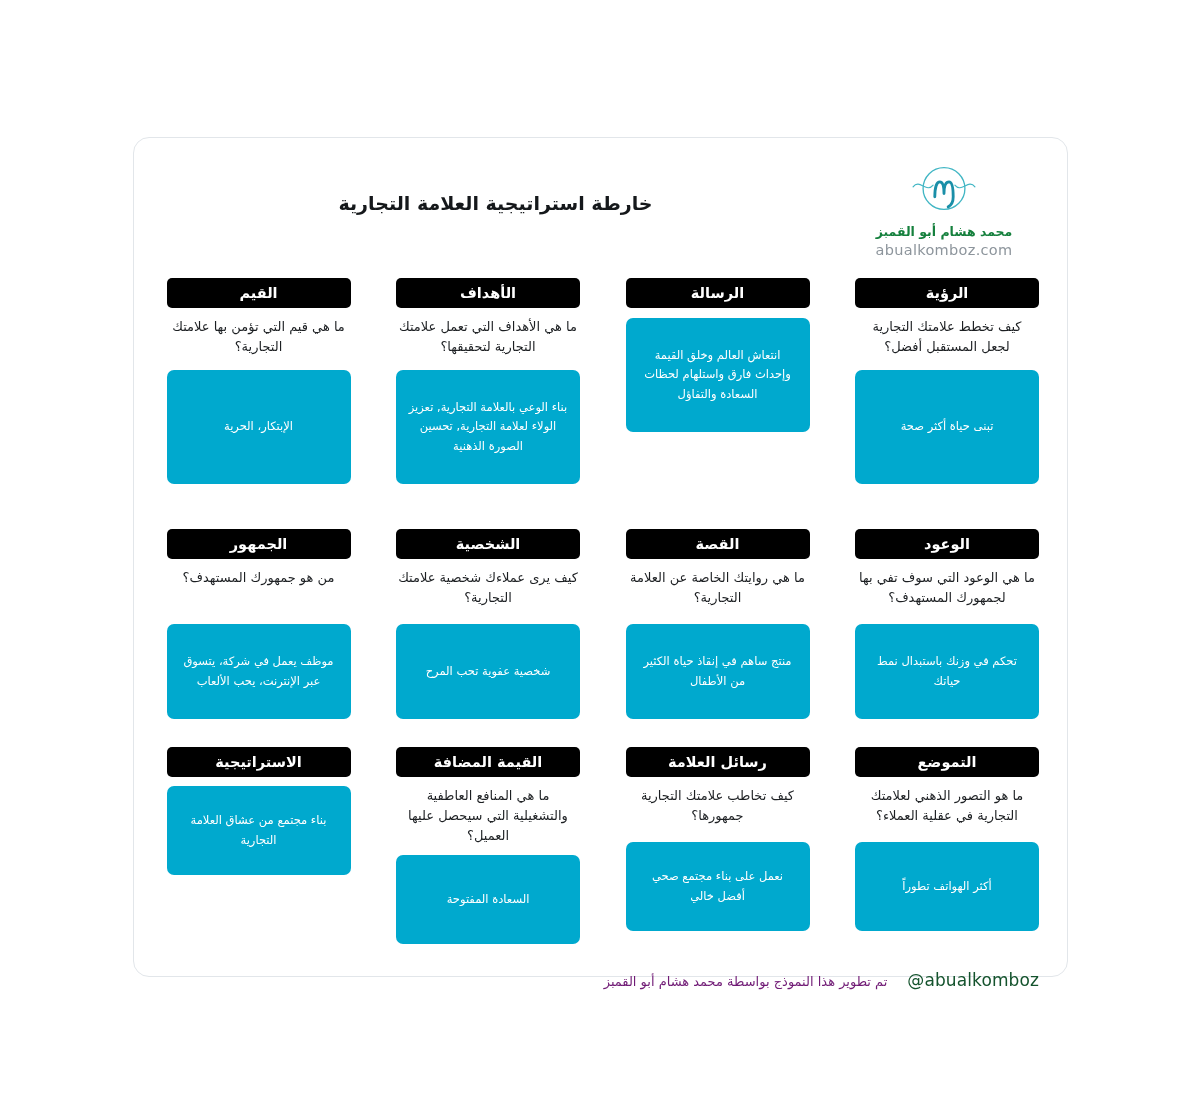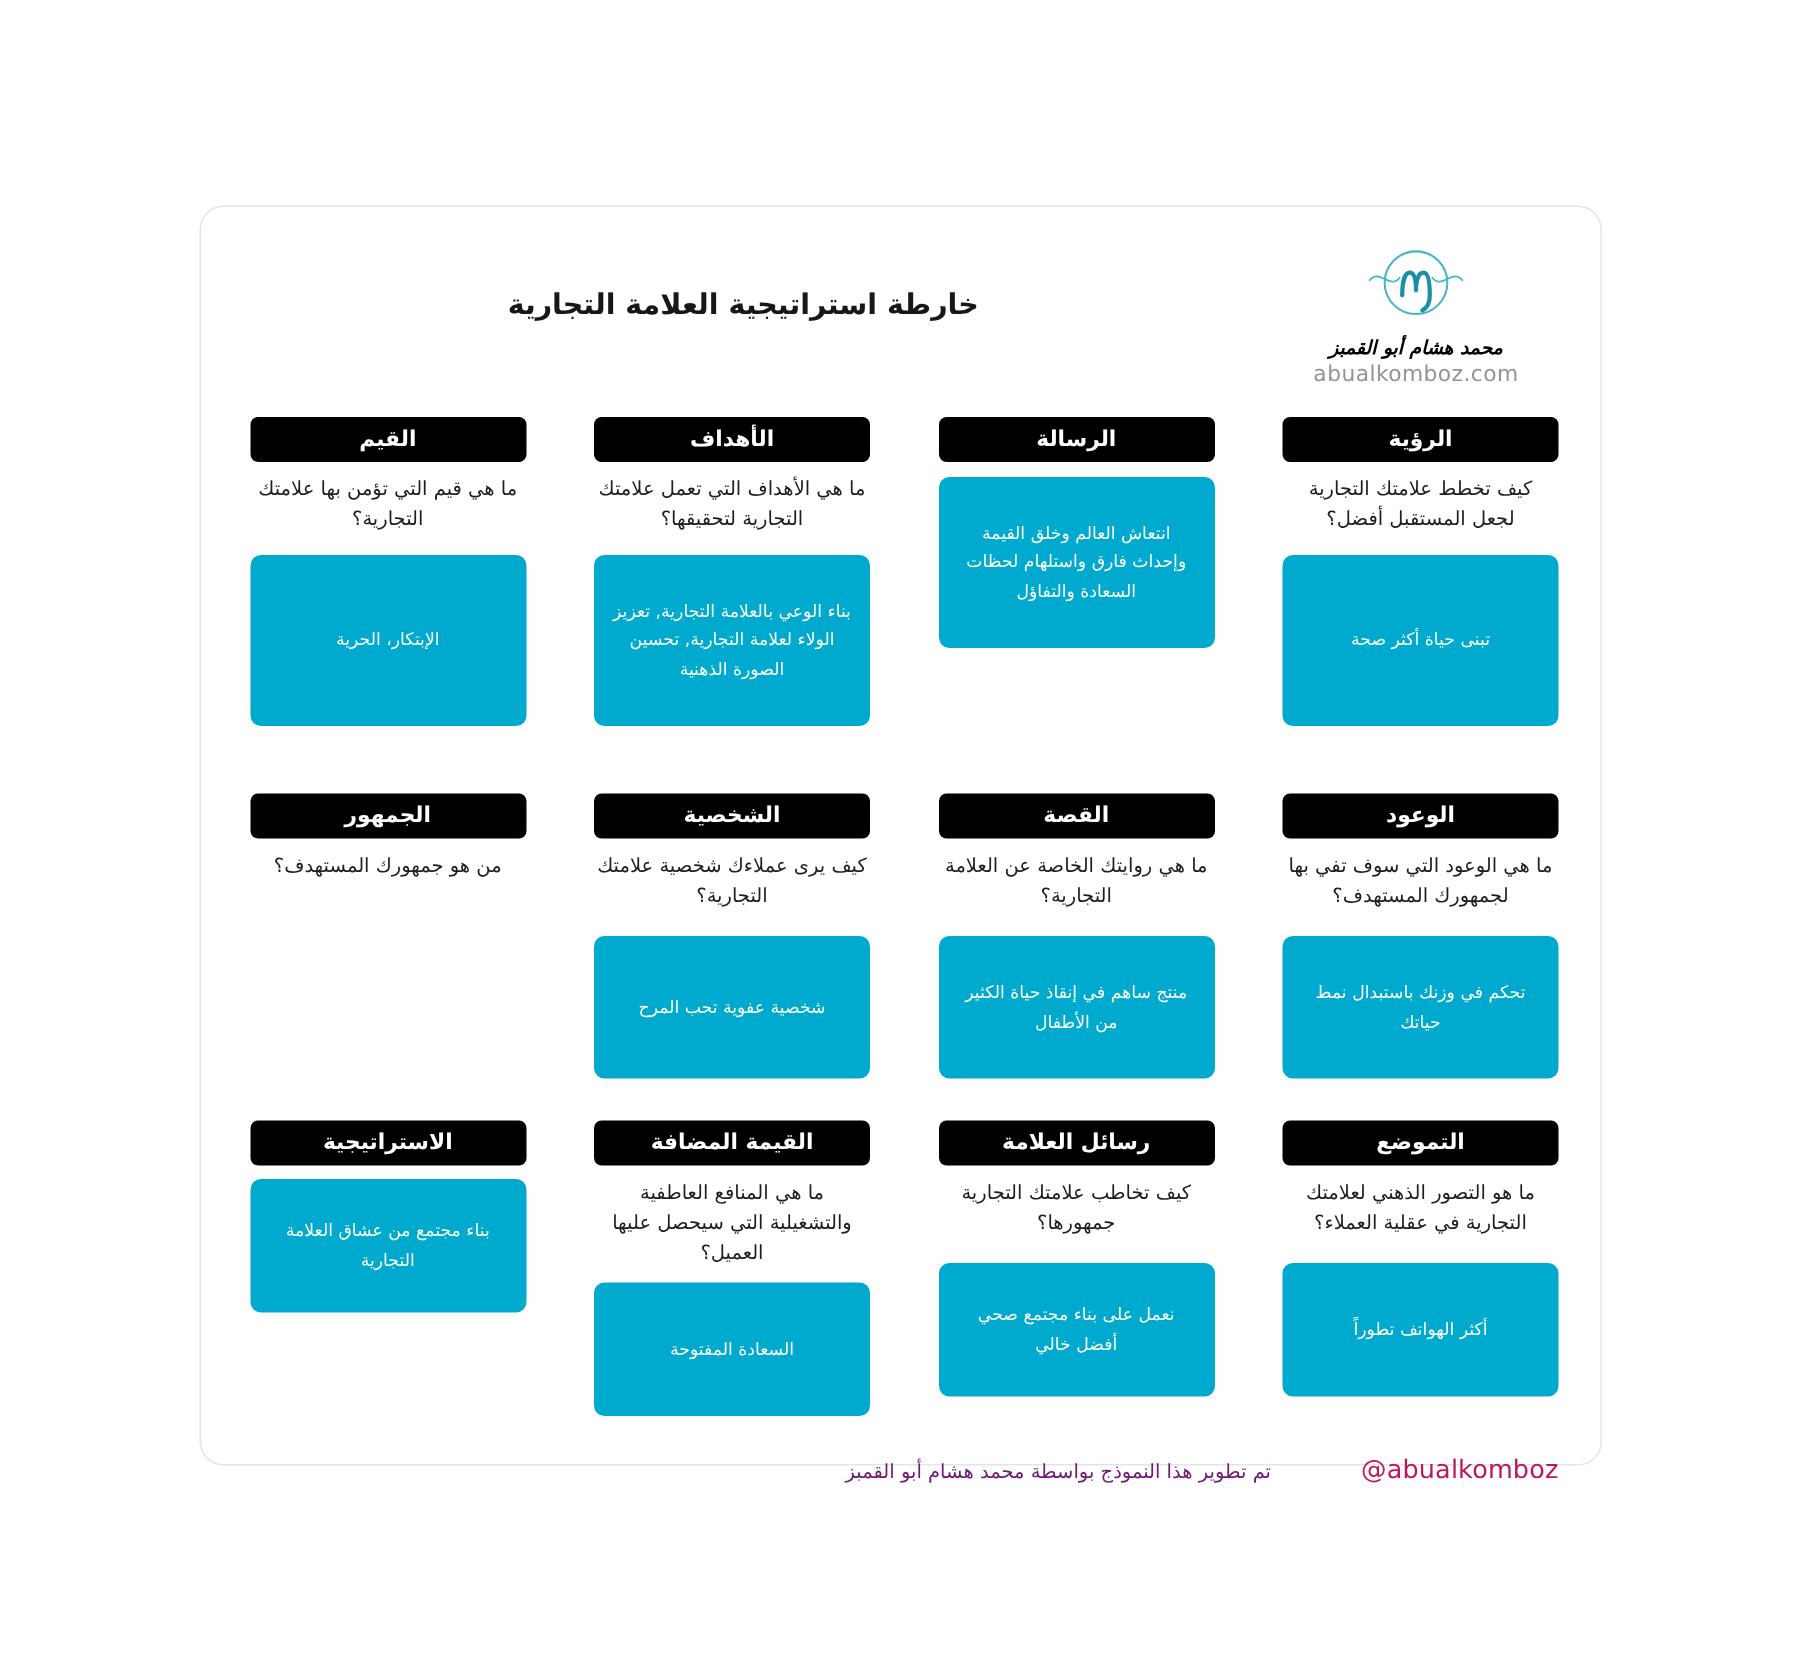--- a/index.html
+++ b/index.html
@@ -50,24 +50,23 @@
   .brand-mark {
     width: 92px;
     height: 62px;
     margin: 0 auto 2px auto;
     display: block;
   }
 
   .brand-name {
     font-size: 12.5px;
     font-weight: 700;
-    color: #000000;
+    color: #15803d;
     letter-spacing: .2px;
     line-height: 1.3;
-    font-style: italic;
   }
 
   .brand-site {
     font-size: 14.5px;
     color: #8d959c;
     direction: ltr;
     line-height: 1.5;
     letter-spacing: .3px;
   }
 
@@ -155,24 +154,23 @@
     padding-left: 6px;
   }
 
   .footer-credit {
     font-size: 13px;
     color: #701a75;
   }
 
   .footer-handle {
     font-size: 17px;
-    color: #be185d;
+    color: #14532d;
     direction: ltr;
     letter-spacing: .1px;
-    margin-left: 40px;
   }
 </style>
 </head>
 <body>
 
 <div class="page">
   <div class="board">
 
     <div class="board-header">
 
@@ -226,20 +224,21 @@
           <div class="card-answer">منتج  ساهم في إنقاذ حياة الكثير من الأطفال</div>
         </div>
         <div class="card">
           <div class="card-head">الشخصية</div>
           <div class="card-question">كيف يرى عملاءك شخصية علامتك التجارية؟</div>
           <div class="card-answer">شخصية عفوية تحب المرح</div>
         </div>
         <div class="card">
           <div class="card-head">الجمهور</div>
           <div class="card-question">من هو جمهورك المستهدف؟</div>
+          <div class="card-answer">موظف يعمل في شركة، يتسوق عبر الإنترنت، يحب الألعاب</div>
         </div>
       </div>
 
       <div class="row row-3">
         <div class="card">
           <div class="card-head">التموضع</div>
           <div class="card-question">ما هو التصور الذهني لعلامتك التجارية في عقلية العملاء؟</div>
           <div class="card-answer">أكثر الهواتف تطوراً</div>
         </div>
         <div class="card">

